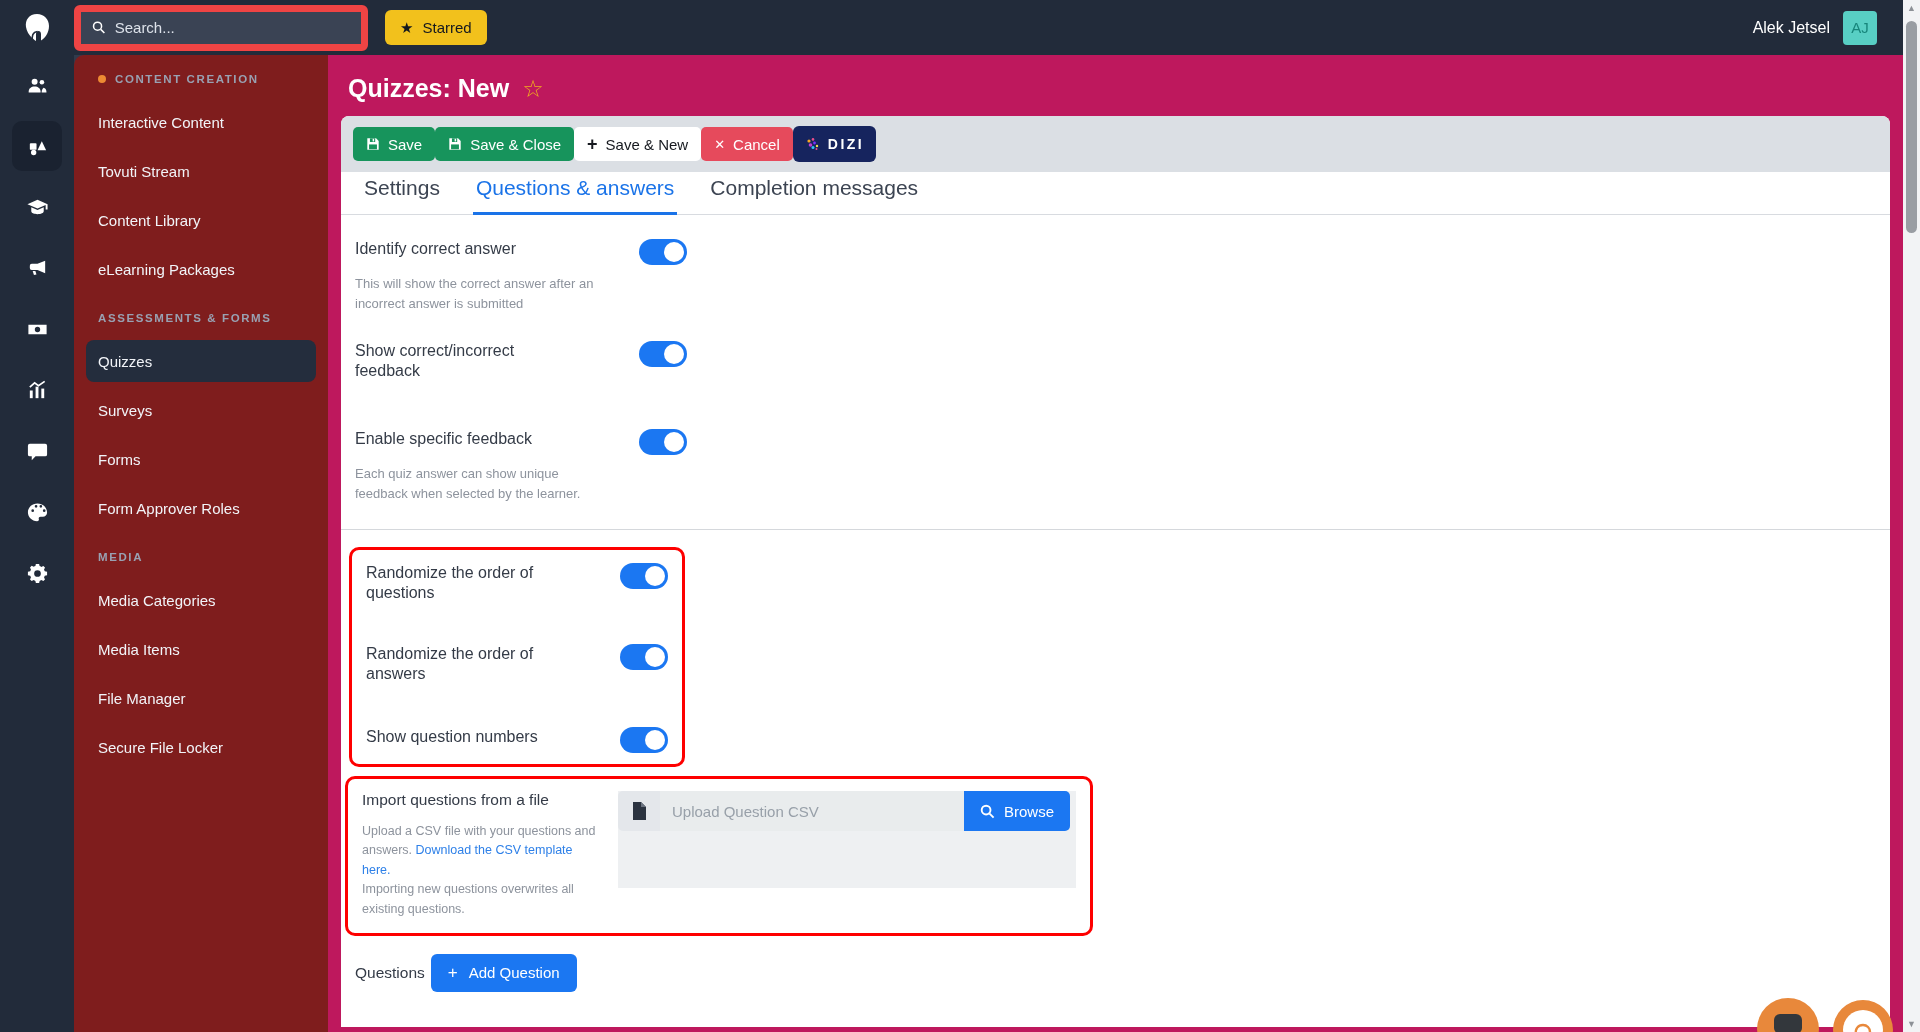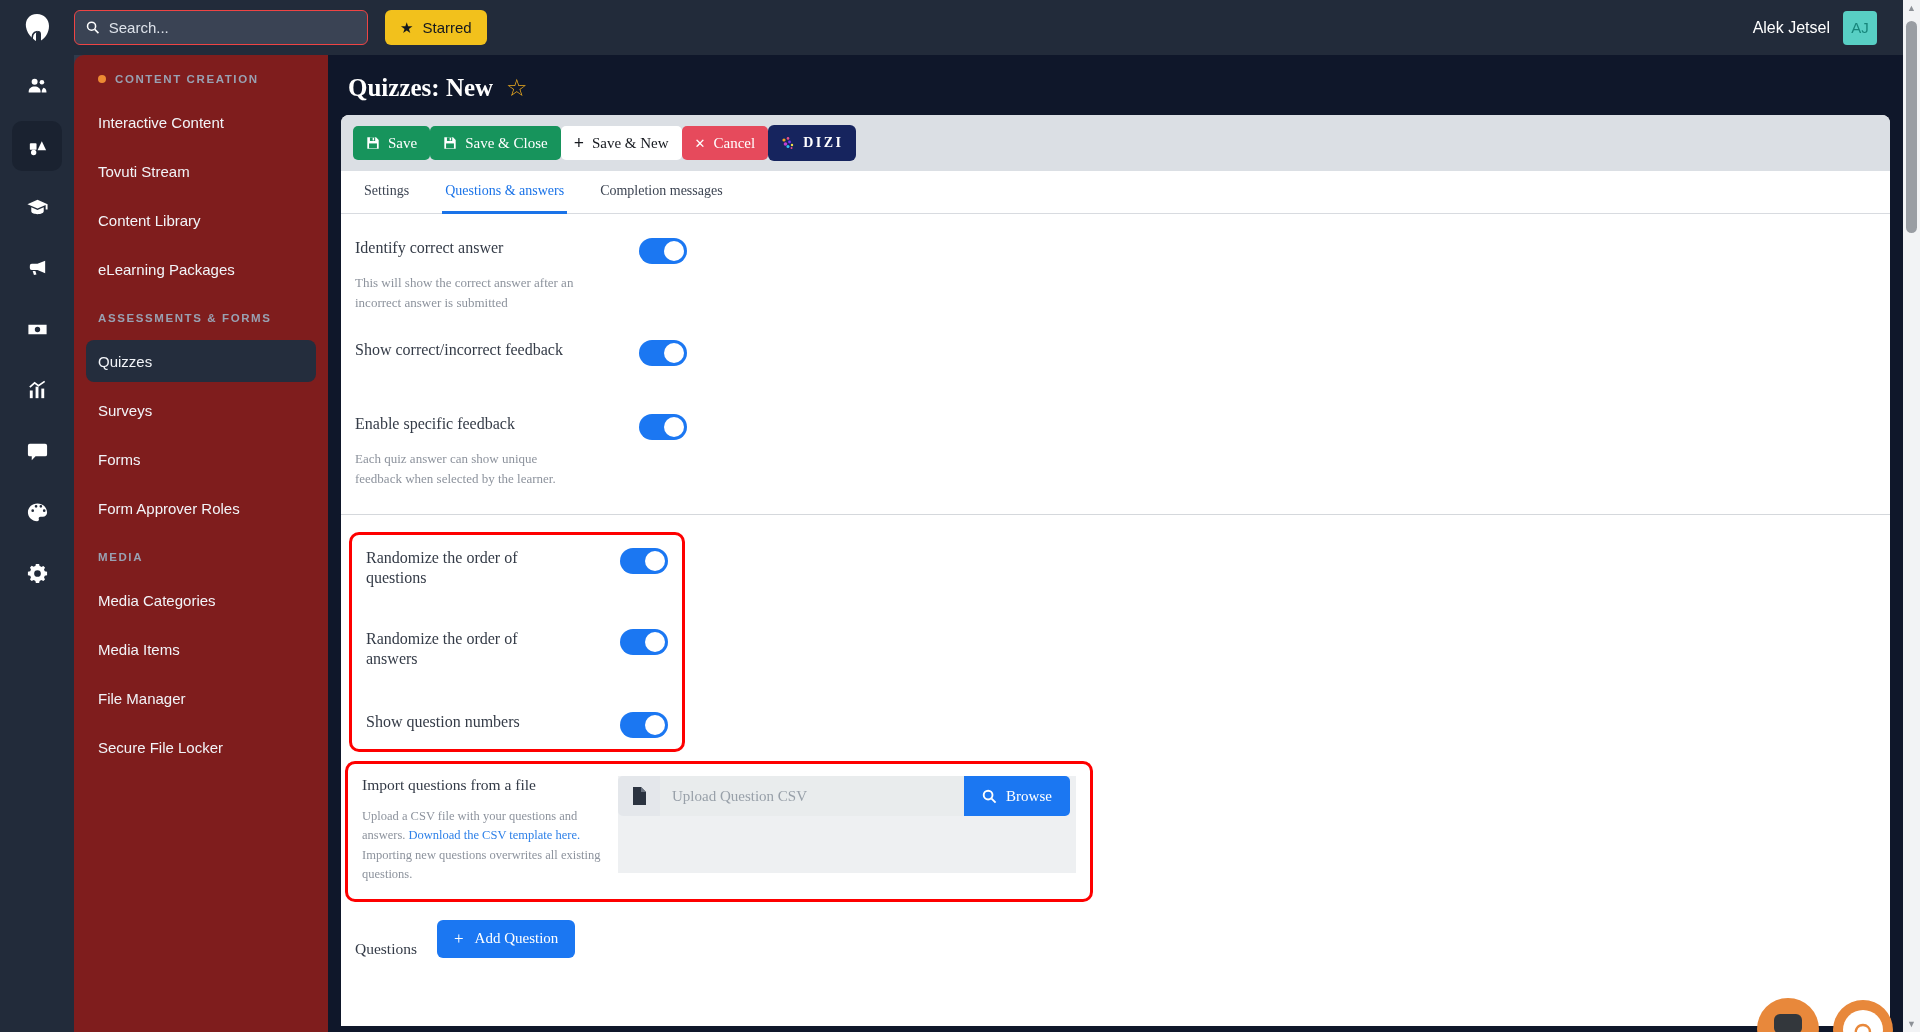--- a/index.html
+++ b/index.html
@@ -3,21 +3,21 @@
 <meta charset="utf-8">
 <style>
   * { box-sizing: border-box; margin: 0; padding: 0; }
   html,body { width:1920px; height:1032px; overflow:hidden; }
   body { font-family:"Liberation Sans", sans-serif; background:#313b4c; position:relative; }
 
   
   .topbar { position:fixed; top:0; left:0; width:1920px; height:55px; background:#222b3a;
             display:flex; align-items:center; z-index:20; }
   .logo-wrap { width:74px; display:flex; justify-content:center; align-items:center; }
-  .searchbox { width:294px; height:35px; background:#3a4354; border:1px solid #ef4444;
+  .searchbox { width:294px; height:35px; background:#3a4354; border:7px solid #ef4444;
                border-radius:6px; display:flex; align-items:center; gap:9px; padding:16px 11px; }
   .searchbox input { background:transparent; border:none; outline:none; color:#e8ebf0;
                      font-size:15px; width:100%; font-family:inherit; }
   .searchbox input::placeholder { color:#dde2ea; opacity:1; }
   .starred-btn { margin-left:17px; height:35px; background:#f2c11c; border:none; border-radius:6px;
                  display:flex; align-items:center; gap:9px; padding:0 15px; font-size:15px;
                  color:#14181f; font-family:inherit; cursor:pointer; }
   .starred-btn .glyph { font-size:15px; color:#14181f; }
   .user-area { margin-left:auto; display:flex; align-items:center; gap:13px; margin-right:43px; }
   .user-name { color:#fff; font-size:16px; }
@@ -37,41 +37,41 @@
              border-top-left-radius:10px; padding-top:0; z-index:10; }
   .sec-header { display:flex; align-items:center; gap:9px; padding:18px 24px 13px;
                 color:#99a1b2; font-size:11.5px; font-weight:bold; letter-spacing:1.6px; }
   .sec-dot { width:8px; height:8px; border-radius:50%; background:#ed8a33; flex-shrink:0; }
   .side-item { height:49px; display:flex; align-items:center; padding-left:24px;
                color:#f2f4f8; font-size:15px; cursor:pointer; }
   .side-item.active { background:#242d3d; border-radius:8px; margin:3px 12px 4px;
                       height:42px; padding-left:12px; }
 
   
-  .main { position:absolute; top:55px; left:328px; right:0; bottom:0; background:#0f172a;font-family:Liberation Serif, serif; }
+  .main { position:absolute; top:55px; left:328px; right:0; bottom:0; background:#be185d; }
   .title-row { display:flex; align-items:center; gap:13px; padding:19px 0 13px 20px; }
   .page-title { color:#fff; font-size:25px; font-weight:bold; }
   .title-star { color:#f0ad1e; font-size:24px; line-height:1; cursor:pointer; }
 
   .card { margin:0 30px 0 13px; background:#fff; border-radius:8px 8px 0 0; height:911px; }
   .card-toolbar { height:56px; background:#dbdfe4; border-radius:8px 8px 0 0;
                   display:flex; align-items:center; padding-left:12px; }
   .btn { height:34px; border:none; border-radius:5px; display:inline-flex; align-items:center;
          gap:8px; padding:0 13px; font-size:15px; font-family:inherit; cursor:pointer; }
   .btn-green { background:#17945c; color:#fff; }
   .btn-white { background:#fff; color:#16191f; }
   .btn-red   { background:#e64a5c; color:#fff; }
   .btn-dizi  { background:#16245e; color:#fff; font-weight:bold; letter-spacing:2.5px;
                font-size:14px; border-radius:6px; gap:7px; padding:0 12px; height:36px; }
   .plus-glyph { font-size:18px; font-weight:bold; line-height:1; }
   .x-glyph { font-size:13px; line-height:1; }
 
   .tabs { display:flex; gap:30px; padding:0 20px; border-bottom:1px solid #d8dbe0;
           height:43px; align-items:flex-end; }
-  .tab { font-size:14px; color:#3c4452; padding:0 3px 12px; border-bottom:3px solid transparent;
+  .tab { font-size:21px; color:#3c4452; padding:0 3px 12px; border-bottom:3px solid transparent;
          margin-bottom:-1px; cursor:pointer; }
   .tab.active { color:#1a73e8; border-bottom-color:#1a73e8; }
 
   .content { padding:24px 20px 0 14px; }
   .trow { display:flex; width:332px; }
   .trow-label { width:218px; font-size:16px; color:#343b47; line-height:1.25; }
   .toggle { margin-left:auto; width:48px; height:26px; border-radius:13px; background:#1b77f2;
             position:relative; flex-shrink:0; cursor:pointer; }
   .toggle::after { content:""; position:absolute; top:3px; right:3px; width:20px; height:20px;
                    border-radius:50%; background:#fff; }
@@ -93,21 +93,21 @@
   .file-group { display:flex; height:40px; width:452px; }
   .file-icon-cell { width:42px; background:#e4e7eb; border-radius:5px 0 0 5px;
                     display:flex; align-items:center; justify-content:center; flex-shrink:0; }
   .file-input { flex:1; background:#e9eced; border:none; outline:none; padding:0 12px;
                 font-size:15px; color:#495057; font-family:inherit; min-width:0; }
   .file-input::placeholder { color:#98a0a9; opacity:1; }
   .browse-btn { width:106px; background:#1b77f2; color:#fff; border:none; border-radius:0 5px 5px 0;
                 display:flex; align-items:center; justify-content:center; gap:9px; font-size:15px;
                 font-family:inherit; cursor:pointer; flex-shrink:0; }
 
-  .questions-row { display:flex; align-items:flex-end; gap:20px; margin-top:18px; }
+  .questions-row { display:flex; align-items:center; gap:6px; margin-top:18px; }
   .questions-label { font-size:15.5px; color:#343b47; }
   .addq-btn { height:38px; background:#1b77f2; color:#fff; border:none; border-radius:6px;
               padding:0 17px; font-size:15px; font-family:inherit; display:flex; align-items:center;
               gap:11px; cursor:pointer; }
 
   
   .fab-chat { position:fixed; right:101px; bottom:-28px; width:62px; height:62px; border-radius:50%;
               background:#e8883b; z-index:30; display:flex; justify-content:center; cursor:pointer; }
   .fab-chat .bubble { width:28px; height:20px; background:#33373c; border-radius:6px; margin-top:16px; }
   .fab-logo { position:fixed; right:27px; bottom:-28px; width:60px; height:60px; border-radius:50%;

